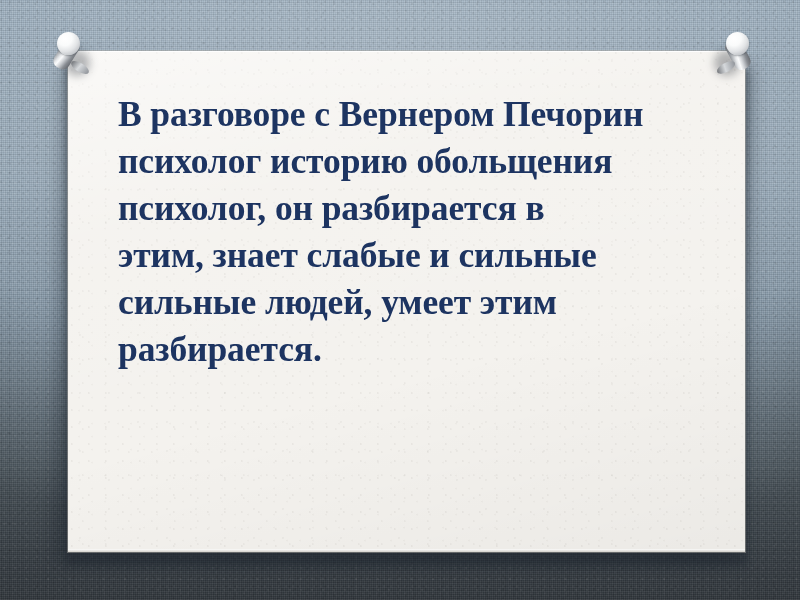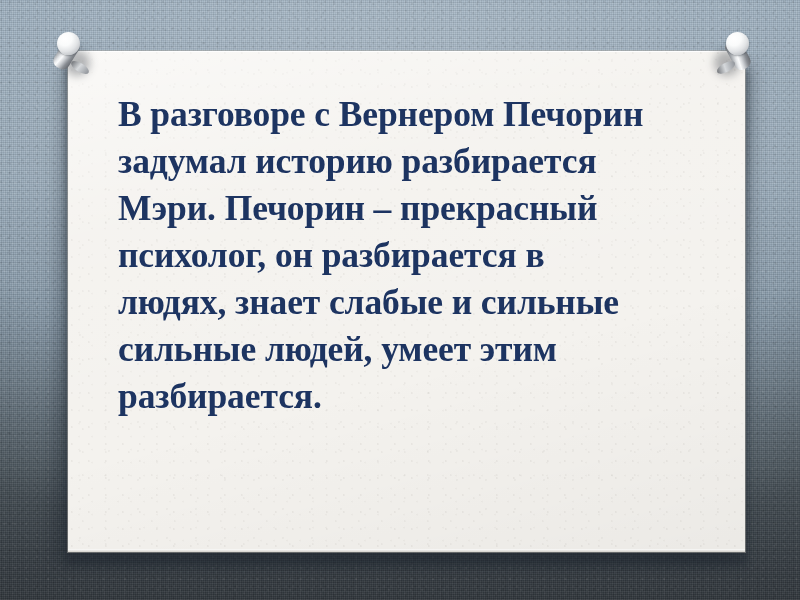--- a/index.html
+++ b/index.html
@@ -259,24 +259,23 @@
 
   <div class="paper-shadow"></div>
   <div class="paper-shadow-hard"></div>
 
   <div class="paper">
     <div class="paper-grain"></div>
     <div class="paper-sheen"></div>
 
     <div class="note-text">
       <span class="note-line">В разговоре с Вернером Печорин</span>
-      <span class="note-line">задумал историю разбирается</span>
-      <span class="note-line">Мэри. Печорин – прекрасный</span>
+      <span class="note-line">психолог историю обольщения</span>
       <span class="note-line">психолог, он разбирается в</span>
-      <span class="note-line">людях, знает слабые и сильные</span>
+      <span class="note-line">этим, знает слабые и сильные</span>
       <span class="note-line">сильные людей, умеет этим</span>
       <span class="note-line">разбирается.</span>
     </div>
 
     <div class="paper-edge-bottom"></div>
   </div>
 
   <div class="pin left">
     <div class="pin-shadow"></div>
     <div class="pin-shaft"></div>

